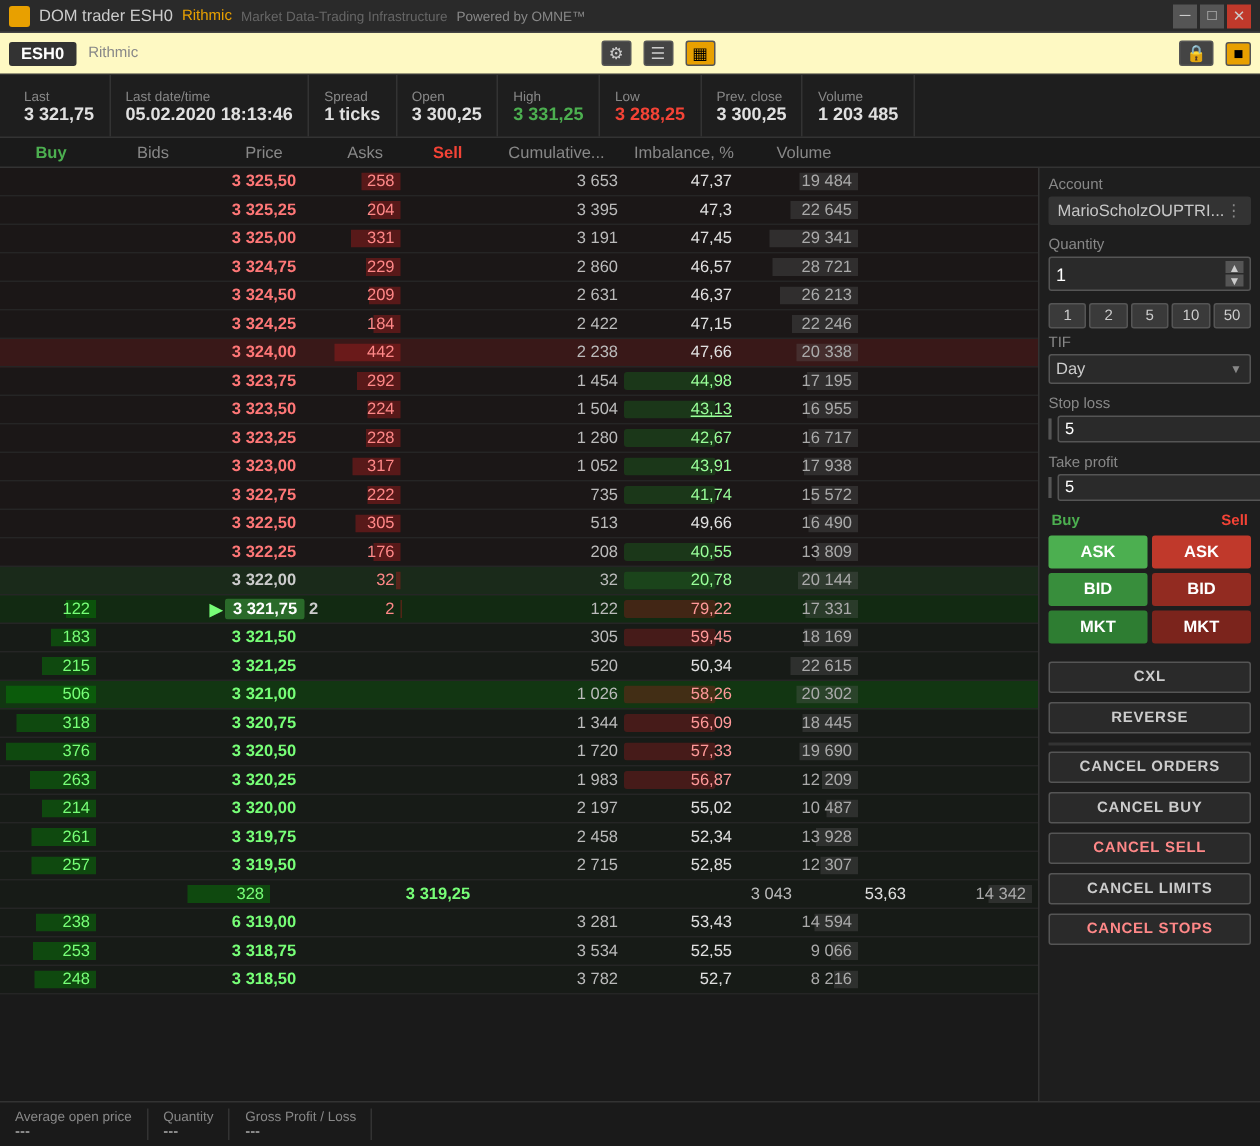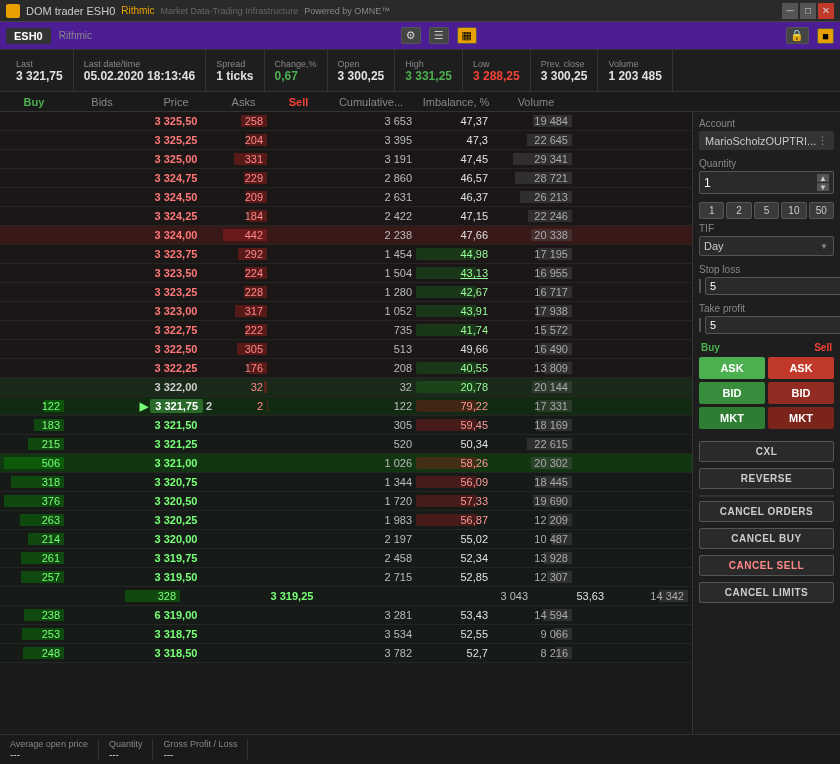--- a/index.html
+++ b/index.html
@@ -46,21 +46,21 @@
       border: none;
       color: #ccc;
       font-size: 10px;
       cursor: pointer;
       display: flex; align-items: center; justify-content: center;
     }
     .win-btn.close { background: #c0392b; }
 
     
     #instrbar {
-      background: #4c1d95;
+      background: #fef9c3;
       height: 28px;
       display: flex;
       align-items: center;
       padding: 0 6px;
       gap: 8px;
       border-bottom: 1px solid #333;
     }
     #instrbar .instr-name {
       background: #333;
       padding: 2px 8px;
@@ -386,24 +386,20 @@
     <span class="label">Last</span>
     <span class="value">3 321,75</span>
   </div>
   <div class="market-cell">
     <span class="label">Last date/time</span>
     <span class="value">05.02.2020 18:13:46</span>
   </div>
   <div class="market-cell">
     <span class="label">Spread</span>
     <span class="value">1 ticks</span>
-  </div>
-  <div class="market-cell">
-    <span class="label">Change,%</span>
-    <span class="value green">0,67</span>
   </div>
   <div class="market-cell">
     <span class="label">Open</span>
     <span class="value">3 300,25</span>
   </div>
   <div class="market-cell">
     <span class="label">High</span>
     <span class="value green">3 331,25</span>
   </div>
   <div class="market-cell">
@@ -1358,20 +1354,21 @@
     </div>
 
     <div style="height:4px;"></div>
     <button class="action-btn">CXL</button>
     <button class="action-btn">REVERSE</button>
     <div style="height:2px; background:#333;"></div>
     <button class="action-btn">CANCEL ORDERS</button>
     <button class="action-btn">CANCEL BUY</button>
     <button class="action-btn danger">CANCEL SELL</button>
     <button class="action-btn">CANCEL LIMITS</button>
+    <button class="action-btn danger">CANCEL STOPS</button>
   </div>
 </div>
 
 <div id="footer">
   <div class="footer-cell">
     <span class="footer-label">Average open price</span>
     <span class="footer-value">---</span>
   </div>
   <div class="footer-cell">
     <span class="footer-label">Quantity</span>

